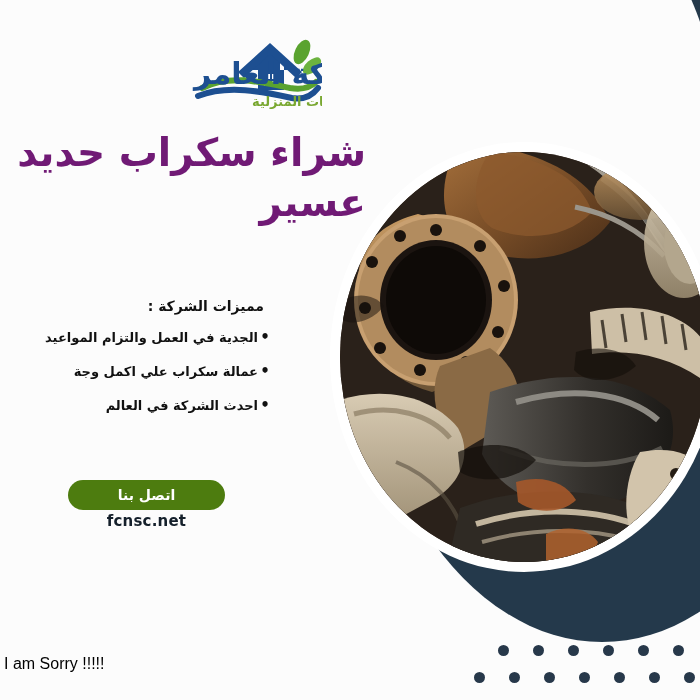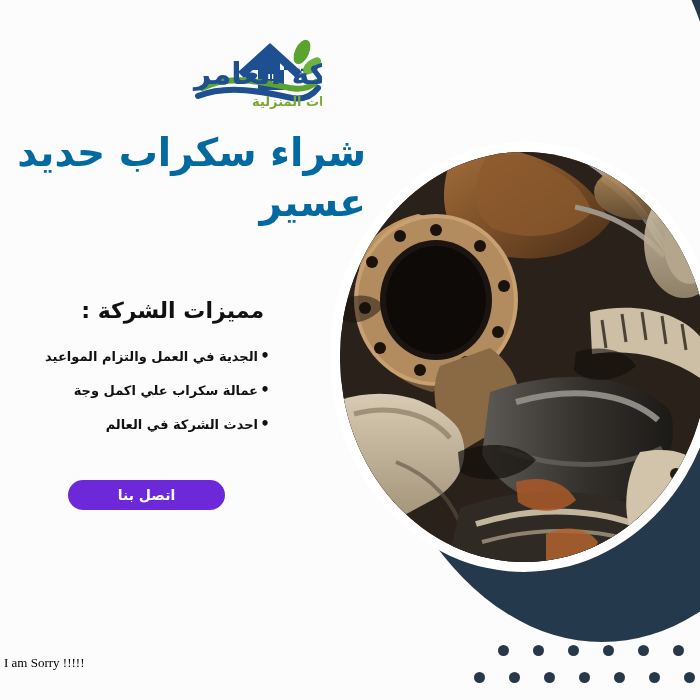--- a/index.html
+++ b/index.html
@@ -75,44 +75,44 @@
 
   
   .headline {
     position: absolute;
     left: 16px;
     top: 128px;
     width: 350px;
     z-index: 5;
     text-align: right;
     direction: rtl;
-    color: #0369a1;
+    color: #701a75;
     font-family: "DejaVu Sans", sans-serif;
     font-weight: bold;
     font-size: 39px;
     line-height: 1.28;
     letter-spacing: 0px;
   }
 
   
   .features {
     position: absolute;
     left: 40px;
     top: 298px;
     width: 232px;
     z-index: 5;
     direction: rtl;
     text-align: right;
     color: #111111;
     font-family: "DejaVu Sans", sans-serif;
   }
   .features-title {
-    font-size: 22px;
-    font-weight: bold;
-    margin: 0 8px 26px 0;
+    font-size: 14px;
+    font-weight: bold;
+    margin: 0 8px 16px 0;
     letter-spacing: 0px;
   }
   .feature-list {
     list-style: none;
     margin: 0;
     padding: 0;
   }
   .feature-item {
     display: flex;
     flex-direction: row;
@@ -131,21 +131,21 @@
   }
   .feature-text { flex: 1 1 auto; text-align: right; }
 
   
   .cta-button {
     position: absolute;
     left: 68px;
     top: 480px;
     width: 157px;
     height: 30px;
-    background: #6d28d9;
+    background: #4d7c0f;
     border: none;
     border-radius: 15px;
     color: #ffffff;
     font-family: "DejaVu Sans", sans-serif;
     font-size: 14px;
     font-weight: bold;
     direction: rtl;
     z-index: 5;
     cursor: pointer;
     padding: 0;
@@ -186,22 +186,22 @@
     background: #27384a;
   }
 
   
   .sorry-note {
     position: absolute;
     left: 4px;
     top: 655px;
     z-index: 7;
     color: #000000;
-    font-family: Liberation Serif, serif;
-    font-size: 13px;
+    font-family: Liberation Sans, sans-serif;
+    font-size: 16px;
   }
 </style>
 </head>
 <body>
 
 <div id="canvas">
 
   <div class="navy-blob"></div>
   <div class="navy-blob-cut"></div>
 
@@ -345,20 +345,21 @@
       </li>
       <li class="feature-item">
         <span class="feature-bullet">•</span>
         <span class="feature-text">احدث الشركة في العالم</span>
       </li>
     </ul>
   </div>
 
   <button class="cta-button">اتصل بنا</button>
 
+  <div class="website">fcnsc.net</div>
 
   <div class="dot-grid">
     <div class="dot-row row-1">
       <span class="dot"></span>
       <span class="dot"></span>
       <span class="dot"></span>
       <span class="dot"></span>
       <span class="dot"></span>
       <span class="dot"></span>
     </div>

